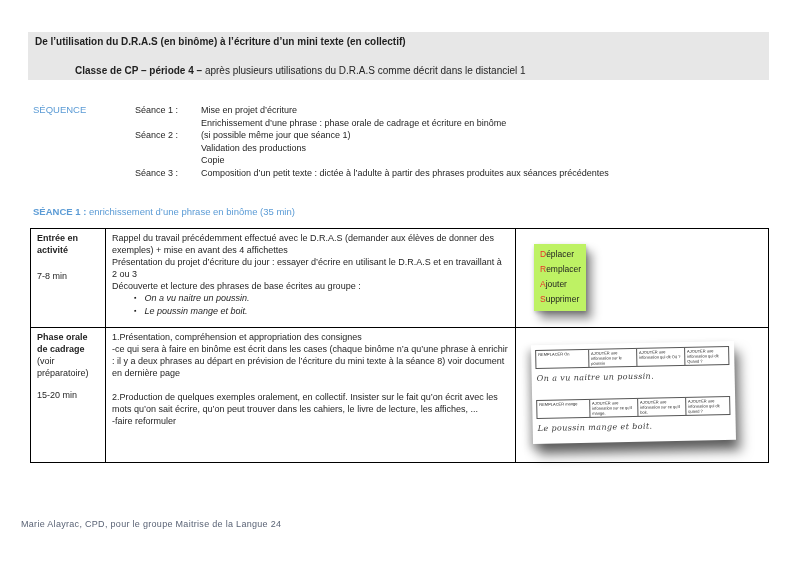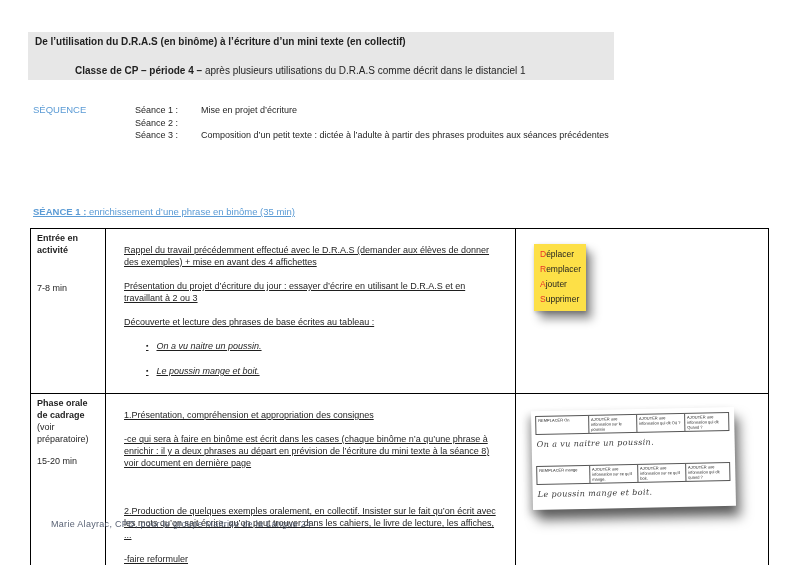--- a/index.html
+++ b/index.html
@@ -4,62 +4,62 @@
 <style>
   * { margin:0; padding:0; box-sizing:border-box; }
   html,body { background:#fff; }
   .page {
     position:relative; width:800px; height:565px; background:#ffffff;
     font-family:"Liberation Sans", sans-serif; color:#1f1f1f; overflow:hidden;
   }
 
   
   .header-box {
-    position:absolute; left:28px; top:32px; width:586px; height:48px;
+    position:absolute; left:28px; top:32px; width:741px; height:48px;
     background:#e7e7e7; padding:4px 6px 0 7px;
   }
   .header-title { font-size:10px; font-weight:bold; line-height:12px; }
   .header-sub   { font-size:10px; line-height:12px; margin-top:17px; }
   .header-sub .b { font-weight:bold;margin-left:40px; }
 
   
   .seq-label {
     position:absolute; left:33px; top:104px;
     color:#5b9bd5; font-weight:normal; font-size:9.5px;
   }
   .seq-rows { position:absolute; left:135px; top:104px; font-size:9px; line-height:12.5px; }
   .seq-row { display:flex; }
   .seq-row-label { width:66px; flex:none; }
 
   
-  .seance1-heading { position:absolute; left:33px; top:206px; font-size:9.5px; color:#5b9bd5;text-decoration:underline; }
+  .seance1-heading { position:absolute; left:33px; top:206px; font-size:9.5px; color:#5b9bd5; }
   .seance1-heading .b { font-weight:bold; }
 
   
   table.activity {
     position:absolute; left:30px; top:228px; width:738px;
     border-collapse:collapse; table-layout:fixed;
     font-size:9px; line-height:12px;
   }
   table.activity td {
     border:1px solid #000; vertical-align:top; padding:3px 6px;
   }
   .phase-title { font-weight:bold; }
-  .duration-r1 { margin-top:26px; }
+  .duration-r1 { margin-top:14px; }
   .duration-r2 { margin-top:10px; }
-  .cell-paras div { margin:12px;text-decoration:underline; }
+  .cell-paras div { margin:0; }
   .bullet-line { font-style:italic; padding-left:22px; }
   .bullet-line .marker { font-style:normal; font-size:7px; padding-right:8px; position:relative; top:-1px; }
   .gap12 { height:12px; }
 
   
   .dras-cell { position:relative; }
   .dras-card {
     position:absolute; left:18px; top:15px; width:52px;
-    background:#fde047; padding:3px 2px 4px 6px;
+    background:#bef264; padding:3px 2px 4px 6px;
     box-shadow:6px 8px 9px rgba(0,0,0,0.42), 1px 2px 4px rgba(0,0,0,0.25);
   }
   .dras-item { font-size:8.5px; line-height:15px; white-space:nowrap; }
   .dras-item .initial { color:#e8342a; }
 
   
   .ws-cell { position:relative; }
   .worksheet {
     position:absolute; left:16px; top:15px; width:203px; height:99px;
     background:#ffffff; padding:5px 4px 0 4px;
@@ -74,21 +74,21 @@
   .mini-cell:first-child { border-left:none; }
   .mc1 { width:27%; } .mc2 { width:25%; } .mc3 { width:25%; } .mc4 { width:23%; }
   .handwriting {
     font-family:"DejaVu Serif", serif; font-style:italic;
     font-size:8px; color:#3a3a3a; margin:4px 0 15px 1px; letter-spacing:0.4px;
   }
   .handwriting.last { margin-bottom:0; }
 
   
   .footer-credit {
-    position:absolute; left:51px; top:519px;
+    position:absolute; left:21px; top:519px;
     font-size:9px; color:#5a6375; letter-spacing:0.3px;
   }
 </style>
 </head>
 <body>
 
 <div class="page">
 
   <div class="header-box">
     <div class="header-title">De l’utilisation du D.R.A.S (en binôme) à l’écriture d’un mini texte (en collectif)</div>
@@ -96,24 +96,30 @@
       <span class="b">Classe de CP – période 4 –</span><span> après plusieurs utilisations du D.R.A.S comme décrit dans le distanciel 1</span>
     </div>
   </div>
 
   <div class="seq-label">SÉQUENCE</div>
   <div class="seq-rows">
     <div class="seq-row">
       <div class="seq-row-label">Séance 1 :</div>
       <div>
         <div>Mise en projet d’écriture</div>
+        <div>Enrichissement d’une phrase : phase orale de cadrage et écriture en binôme</div>
       </div>
     </div>
     <div class="seq-row">
       <div class="seq-row-label">Séance 2 :</div>
+      <div>
+        <div>(si possible même jour que séance 1)</div>
+        <div>Validation des productions</div>
+        <div>Copie</div>
+      </div>
     </div>
     <div class="seq-row">
       <div class="seq-row-label">Séance 3 :</div>
       <div>
         <div>Composition d’un petit texte : dictée à l’adulte à partir des phrases produites aux séances précédentes</div>
       </div>
     </div>
   </div>
 
   <div class="seance1-heading">
@@ -129,21 +135,21 @@
     <tbody>
       <tr style="height:99px">
         <td>
           <div class="phase-title">Entrée en activité</div>
           <div class="duration-r1">7-8 min</div>
         </td>
         <td>
           <div class="cell-paras">
             <div>Rappel du travail précédemment effectué avec le D.R.A.S (demander aux élèves de donner des exemples) + mise en avant des 4 affichettes</div>
             <div>Présentation du projet d’écriture du jour : essayer d’écrire en utilisant le D.R.A.S et en travaillant à 2 ou 3</div>
-            <div>Découverte et lecture des phrases de base écrites au tableau :</div>
+            <div>Découverte et lecture des phrases de base écrites au groupe :</div>
             <div class="bullet-line"><span class="marker">▪</span><span>On a vu naitre un poussin.</span></div>
             <div class="bullet-line"><span class="marker">▪</span><span>Le poussin mange et boit.</span></div>
           </div>
         </td>
         <td class="dras-cell">
           <div class="dras-card">
             <div class="dras-item"><span class="initial">D</span><span>éplacer</span></div>
             <div class="dras-item"><span class="initial">R</span><span>emplacer</span></div>
             <div class="dras-item"><span class="initial">A</span><span>jouter</span></div>
             <div class="dras-item"><span class="initial">S</span><span>upprimer</span></div>

